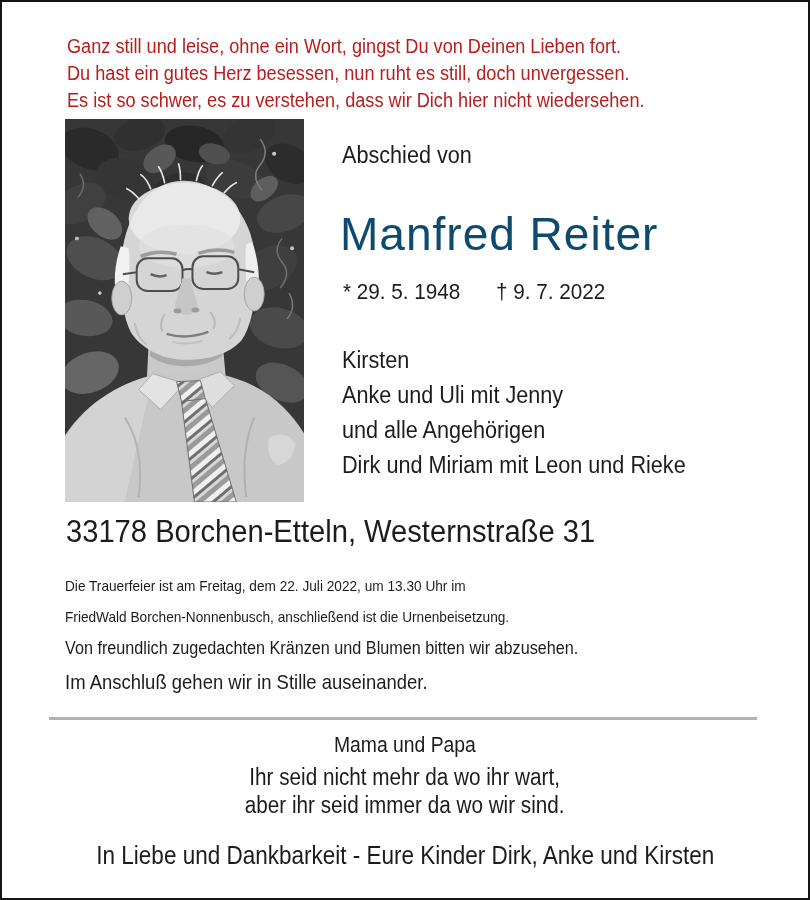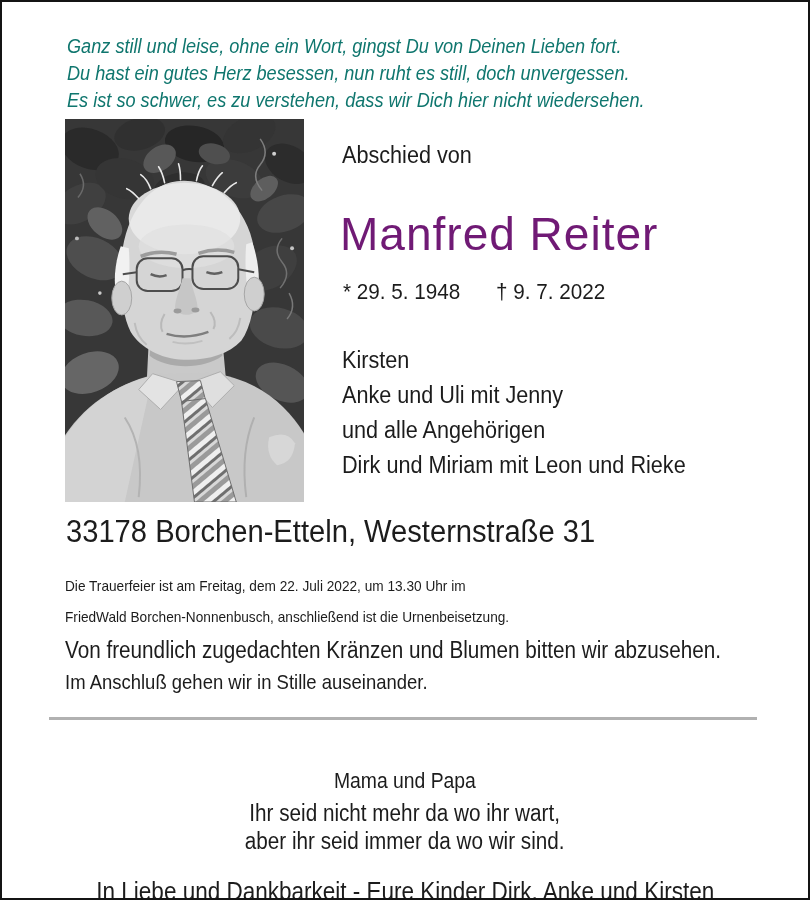--- a/index.html
+++ b/index.html
@@ -15,47 +15,46 @@
   }
   .abs{position:absolute;}
   .nw{white-space:nowrap;}
   .sx{display:inline-block;transform-origin:left center;}
   .sx94{transform:scaleX(0.94);}
   .sx91{transform:scaleX(0.91);}
   .sx90{transform:scaleX(0.90);}
   .sx88{transform:scaleX(0.88);}
   .verse{
     left:65px;top:31px;
-    font-style:italic;
     font-size:19.5px;line-height:27px;
-    color:#0f766e;
+    color:#b91c1c;
   }
   .verse .sx{transform:scaleX(0.93);}
   .photo{
     left:63px;top:117px;width:239px;height:383px;
     line-height:0;
   }
   .intro{left:340px;top:138px;font-size:23px;line-height:30px;}
   .name{
     left:338px;top:208px;
     font-size:47px;line-height:1;
-    letter-spacing:1px;color:#701a75;
+    letter-spacing:1px;color:#0c4a6e;
   }
   .dates{left:341px;top:279px;font-size:22px;line-height:1;}
   .dates .death{margin-left:28px;}
   .mourners{left:340px;top:341px;font-size:23px;line-height:35px;}
   .address{left:64px;top:514px;font-size:31px;line-height:1;text-align:center;}
   .funeral{left:63px;top:568px;font-size:15px;line-height:31px;}
-  .flowers{left:63px;top:637px;font-size:23px;line-height:1;}
+  .flowers{left:63px;top:637px;font-size:18px;line-height:1;}
   .closing{left:63px;top:669px;font-size:21px;line-height:1;}
   .divider{
     left:47px;top:715px;width:708px;height:3px;
     background:#b1b1b1;border:none;
   }
-  .centerline{left:0;width:100%;text-align:center;margin-top:36px;}
+  .centerline{left:0;width:100%;text-align:center;}
   .centerline .sx{transform-origin:center center;}
   .trib-head{top:733px;font-size:21.5px;line-height:1;}
   .trib-verse{top:762px;font-size:23px;line-height:27.5px;}
   .trib-sign{top:841px;font-size:25px;line-height:1;}
 </style>
 </head>
 <body>
 
 <div class="card">
 

